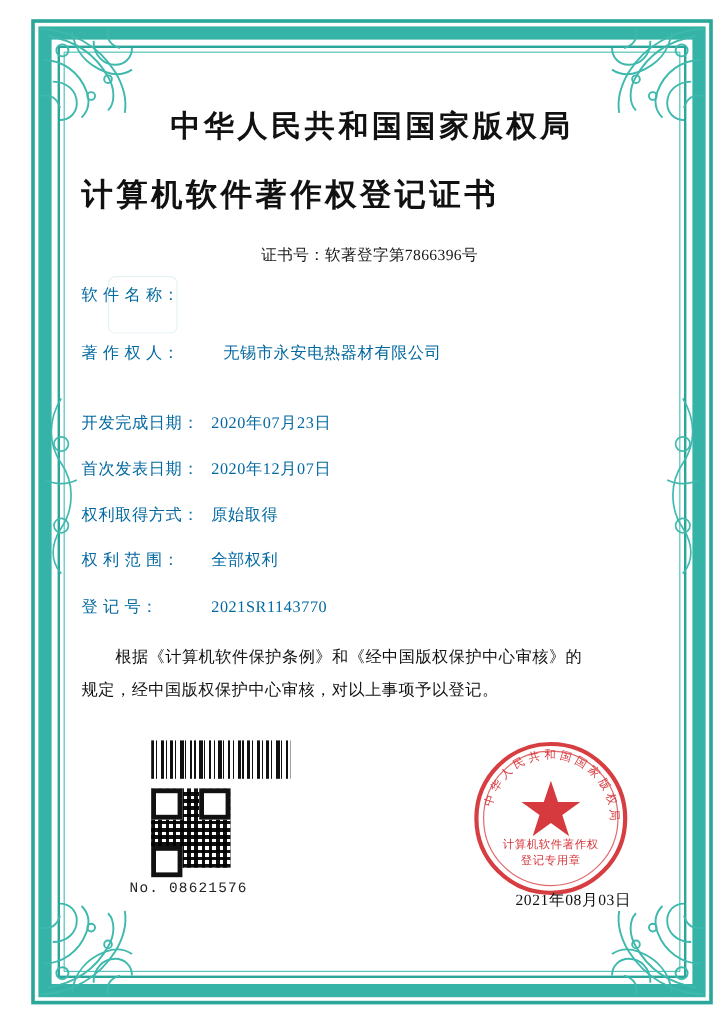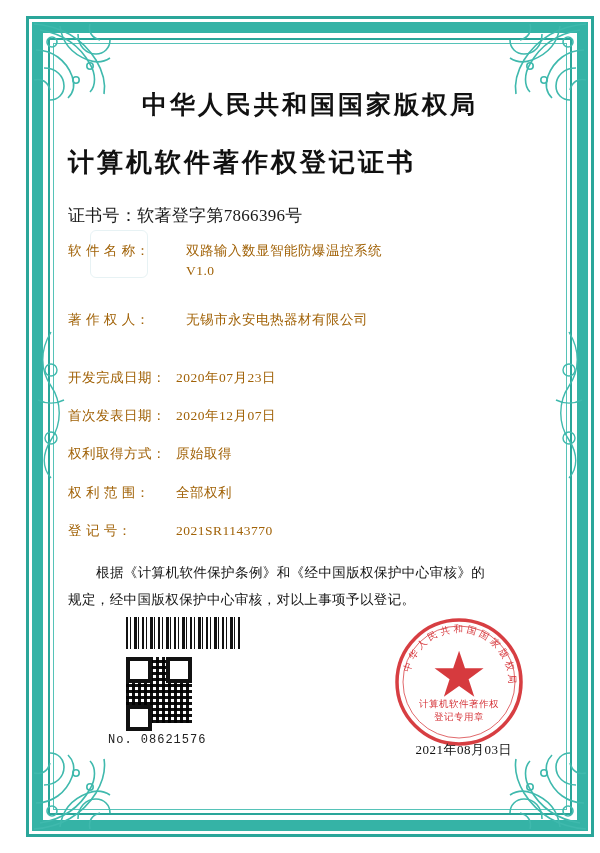--- a/index.html
+++ b/index.html
@@ -125,35 +125,35 @@
   .title-sub {
     text-align: left;
     font-size: 26px;
     letter-spacing: 3px;
     color: #111;
     font-weight: 700;
     margin-top: 24px;
   }
 
   .cert-no {
-    text-align: left;
-    font-size: 17px;
+    text-align: center;
+    font-size: 13px;
     color: #1a1a1a;
     margin-top: 24px;
     padding-right: 4px;
     letter-spacing: 0.3px;
   }
 
   .field-block { margin-top: 14px; }
 
   .field-row {
     display: flex;
     align-items: flex-start;
     font-size: 13.5px;
-    color: #a16207;
+    color: #0369a1;
     margin-bottom: 10px;
     line-height: 1.5;
   }
   .field-label {
     width: 118px;
     flex: 0 0 118px;
     letter-spacing: 0.5px;
     white-space: nowrap;
   }
   .field-value {
@@ -248,21 +248,21 @@
     position: absolute;
     right: 26px;
     top: -2px;
     width: 134px;
     height: 134px;
   }
   .seal svg { display:block; width:134px; height:134px; }
 
   .issue-date {
     position: absolute;
-    right: 40px;
+    right: 26px;
     top: 124px;
     font-size: 13px;
     color: #111;
     letter-spacing: 0.5px;
   }
 
   
   .watermark {
     position: absolute;
     left: 22px;
@@ -381,24 +381,20 @@
 
     <div class="cert-no">
       <span>证书号：</span><span>软著登字第7866396号</span>
     </div>
 
     <div class="watermark"></div>
 
     <div class="field-block">
       <div class="field-row">
         <div class="field-label">软 件 名 称：</div>
-        <div class="field-value">
-          <span>双路输入数显智能防爆温控系统</span>
-          <span class="line2">V1.0</span>
-        </div>
       </div>
 
       <div class="gap-lg"></div>
 
       <div class="field-row">
         <div class="field-label">著 作 权 人：</div>
         <div class="field-value">无锡市永安电热器材有限公司</div>
       </div>
     </div>
 

